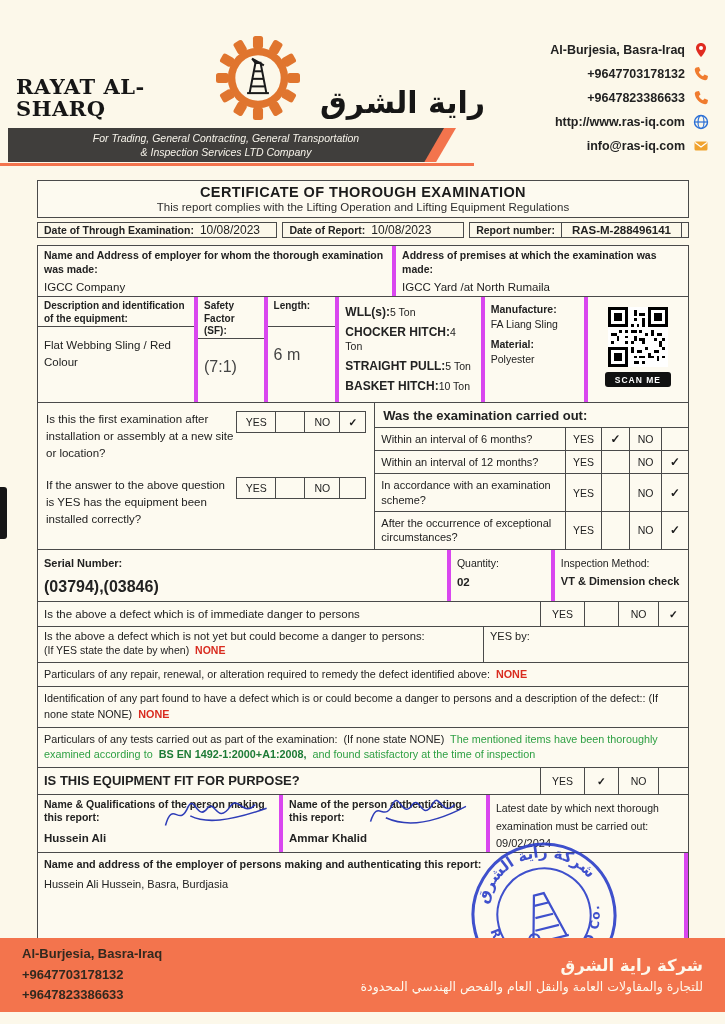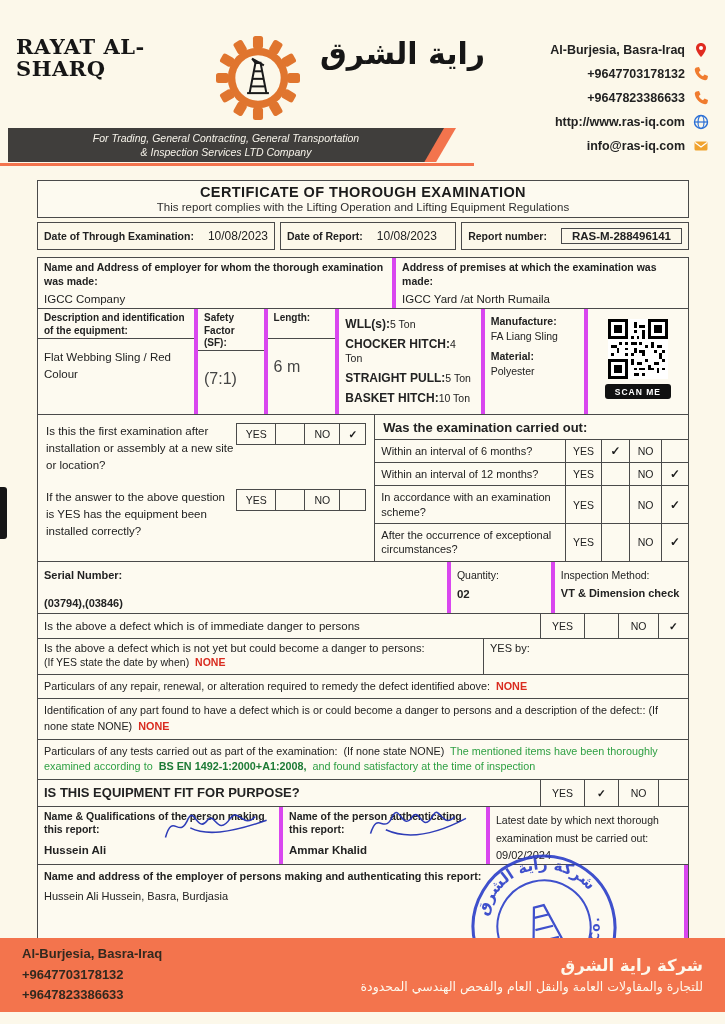--- a/index.html
+++ b/index.html
@@ -1,38 +1,38 @@
 <!DOCTYPE html>
 <html><head>
 <meta charset="utf-8">
 <style>
   *{box-sizing:border-box;margin:0;padding:0}
   body{margin:0;background:#e9e9e9;font-family:"Liberation Sans",sans-serif}
   .page{position:relative;width:725px;height:1024px;background:#fcf8ea;overflow:hidden;color:#222;margin:0 auto}
 
   
-  .logo-row{position:absolute;top:36px;left:16px;display:flex;align-items:flex-start;gap:20px}
+  .logo-row{position:absolute;top:36px;left:16px;display:flex;align-items:flex-end;gap:20px}
   .logo-text{font-family:"DejaVu Serif",serif;font-weight:bold;font-size:21px;letter-spacing:.5px;color:#161616;width:180px;line-height:1.05}
   .gear{width:84px;height:84px}
   .logo-arabic{font-family:"DejaVu Sans",sans-serif;font-weight:bold;font-size:30px;color:#161616;direction:rtl}
   .contacts{position:absolute;top:42px;right:16px}
   .cline{display:flex;justify-content:flex-end;align-items:center;gap:8px;margin-bottom:8px;font-size:12.5px;font-weight:bold;color:#222}
   .cline svg{width:16px;height:16px;flex:0 0 auto}
   .band-accent{position:absolute;top:128px;left:14px;width:442px;height:34px;background:#f3744d;clip-path:polygon(0 0,100% 0,95.5% 100%,0 100%)}
   .band{position:absolute;top:128px;left:8px;width:436px;height:34px;background:#403e3c;color:#f6f3ea;font-style:italic;font-size:10.5px;text-align:center;display:flex;flex-direction:column;justify-content:center;gap:2px;clip-path:polygon(0 0,100% 0,95.5% 100%,0 100%)}
   .band-rule{position:absolute;top:163px;left:0;width:474px;height:3px;background:#f3744d}
   .scan-mark{position:absolute;left:0;top:487px;width:7px;height:52px;background:#161616;border-radius:0 3px 3px 0}
 
   
   .cert{position:absolute;top:180px;left:37px;width:652px}
   .titlebox{border:1px solid #4a4a4a;text-align:center;padding:3px 4px 4px;background:#fdfaf0}
   .title{font-size:14.5px;font-weight:bold;letter-spacing:.4px;color:#1b1b1b}
   .subtitle{font-size:11.5px;color:#2e2e2e;margin-top:1px}
   .daterow{display:flex;gap:5px;margin-top:4px}
-  .datebox{border:1px solid #4a4a4a;display:flex;align-items:center;gap:14px;padding:2px 6px;height:28px}
+  .datebox{border:1px solid #4a4a4a;display:flex;align-items:center;gap:6px;padding:2px 6px;height:16px}
   .datebox .lbl{font-size:10.5px;font-weight:bold;white-space:nowrap}
   .datebox .val{font-size:12px}
   .db1{flex:1.35}.db2{flex:1}.db3{flex:1.2}
   .repnum{border:1px solid #4a4a4a;font-weight:bold;font-size:11.5px;padding:1px 10px;white-space:nowrap}
 
   .tbl{border:1px solid #4a4a4a;margin-top:7px;background:#fdfaf0}
   .row{display:flex;border-bottom:1px solid #4a4a4a;align-items:stretch}
   .row:last-child{border-bottom:none}
   .cell{border-right:4px solid #d946ef;padding:3px 6px}
   .cell:last-child{border-right:none}
@@ -70,21 +70,21 @@
   .exr-h{font-size:13px;font-weight:bold;padding:5px 8px 4px}
   .xrow{display:flex;border-top:1px solid #4a4a4a;align-items:stretch}
   .xq{flex:1;font-size:11px;padding:4px 6px;line-height:1.3;display:flex;align-items:center}
   .xc{border-left:1px solid #4a4a4a;display:flex;align-items:center;justify-content:center;font-size:10.5px;flex:0 0 auto}
   .xc.cy{width:36px}.xc.cm{width:28px}.xc.cn{width:32px}.xc.cm2{width:27px}
   .mark{font-size:12px;font-weight:bold;color:#1c1c1c}
 
   .row-ser{min-height:52px}
   .c-ser{flex:65.5}.c-qty{flex:14.5}.c-insp{flex:20}
   .serlbl{font-size:11px;font-weight:bold}
-  .serval{font-size:11px;font-weight:bold;margin-top:14px}
+  .serval{font-size:16px;font-weight:bold;margin-top:7px}
   .qtylbl,.insplbl{font-size:10.5px}
   .qtyval{font-size:11.5px;font-weight:bold;margin-top:5px}
   .inspval{font-size:11px;font-weight:bold;margin-top:3px;line-height:1.3}
 
   .imm{min-height:25px}
   .flexc{display:flex;align-items:center;flex:1;border-right:none !important}
   .immtext{font-size:11.5px}
   .ansc{flex:0 0 auto;border-left:1px solid #4a4a4a;display:flex;align-items:center;justify-content:center;font-size:10.5px}
   .w44{width:44px}.w34{width:34px}.w40{width:40px}.w30{width:30px}
 

